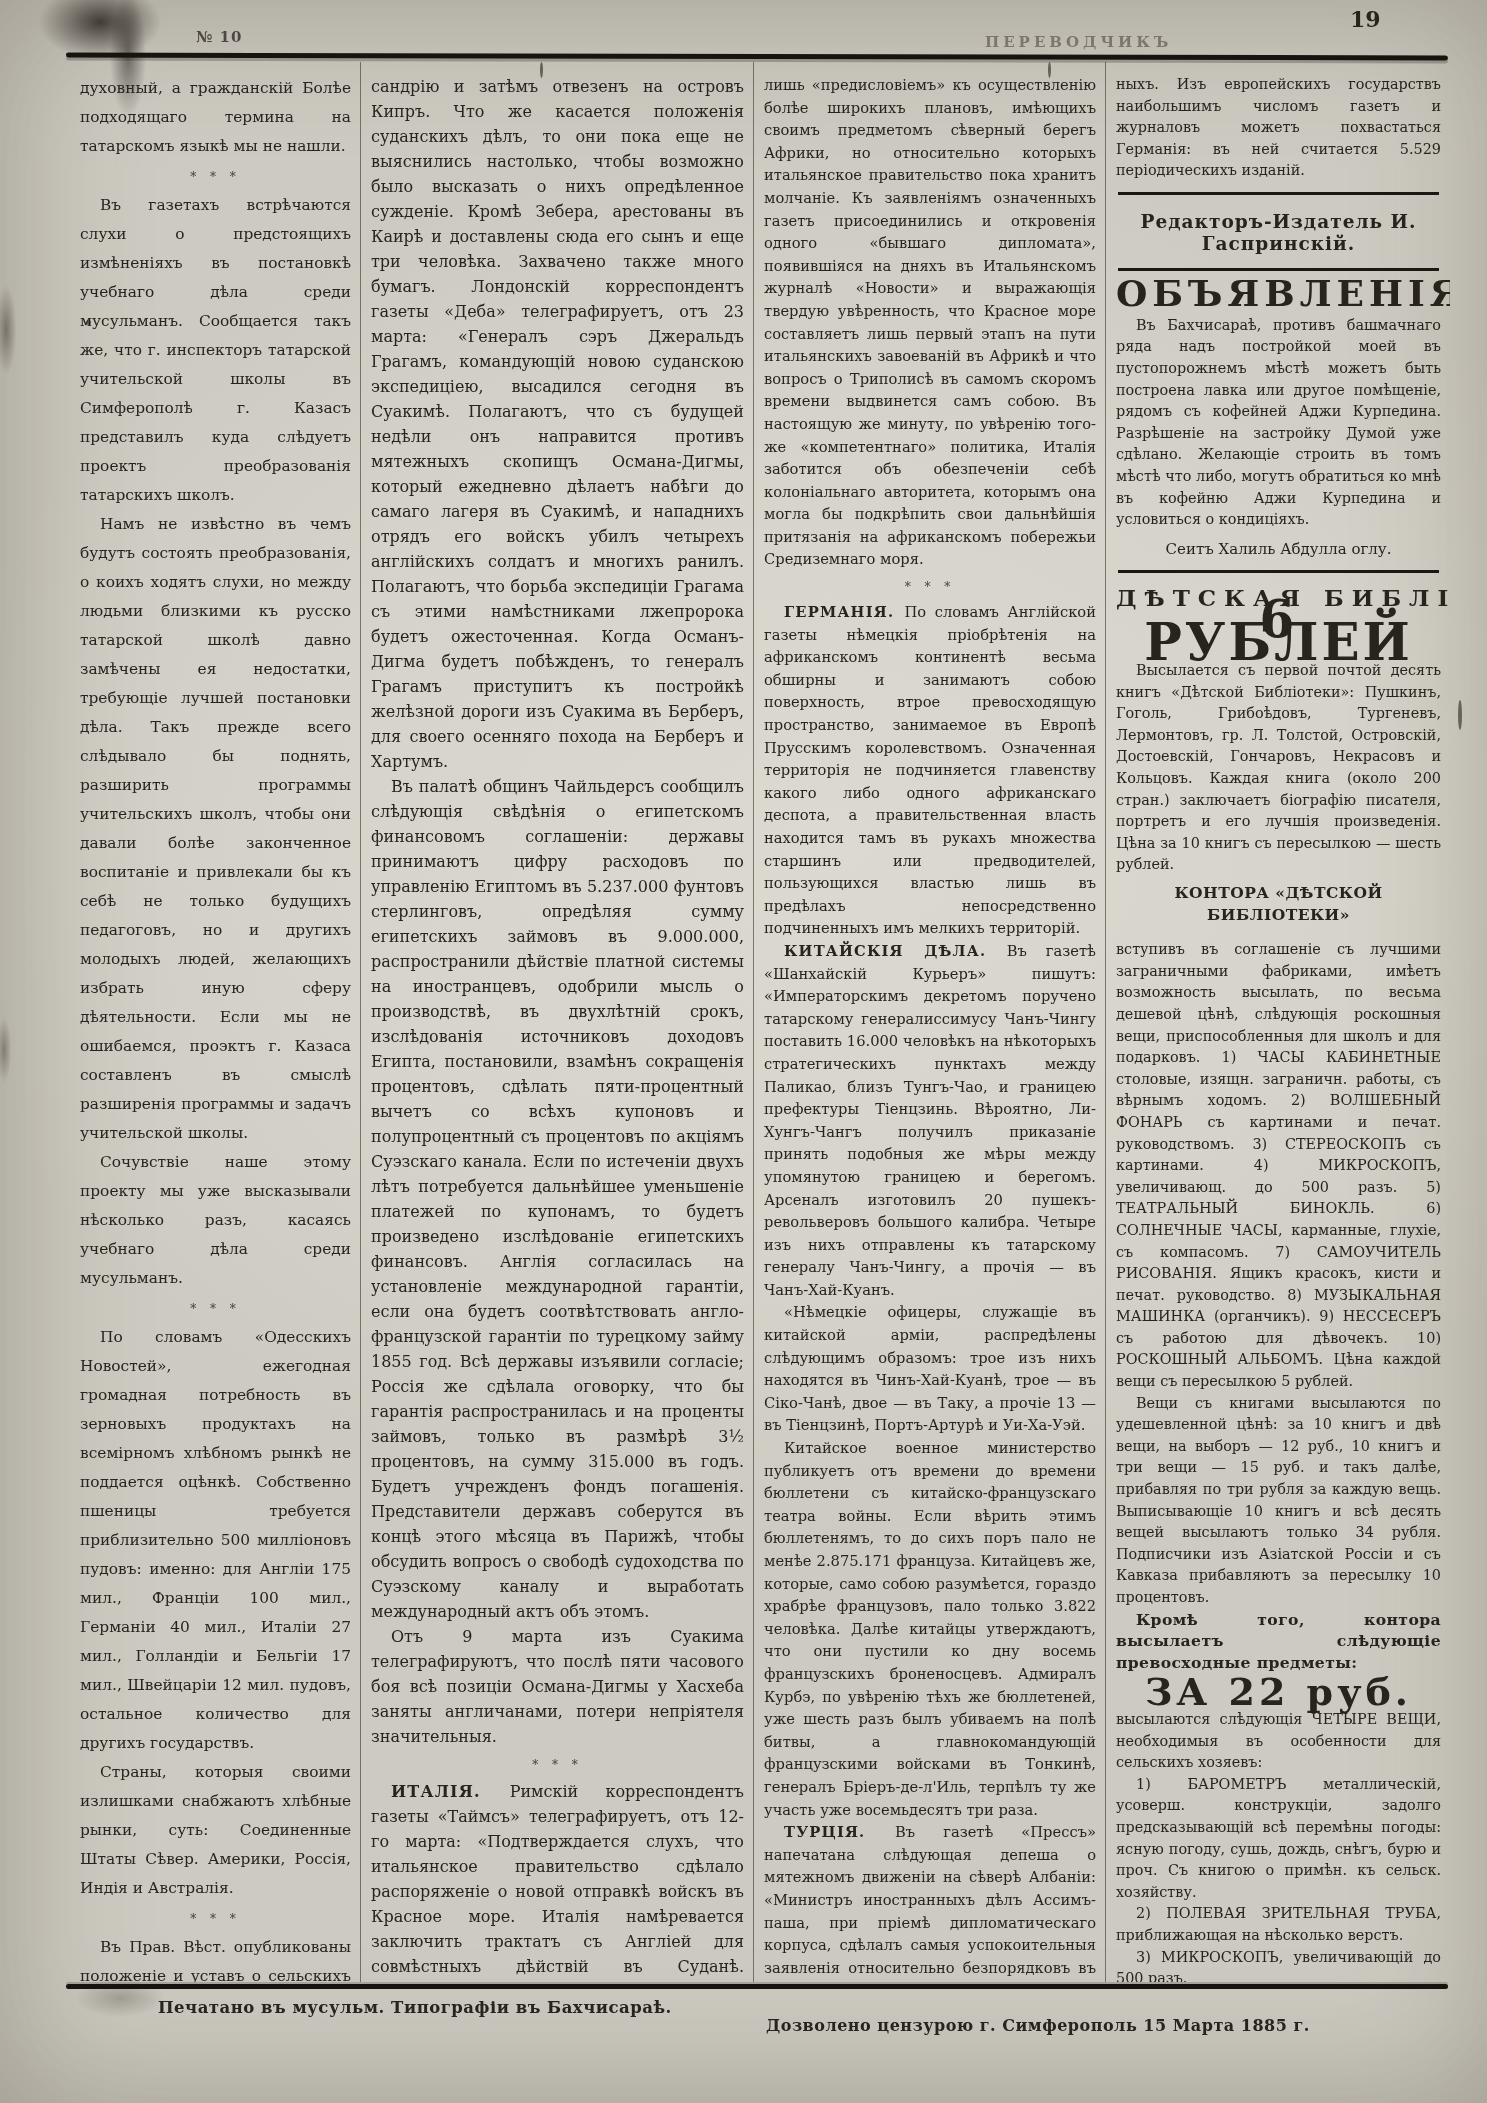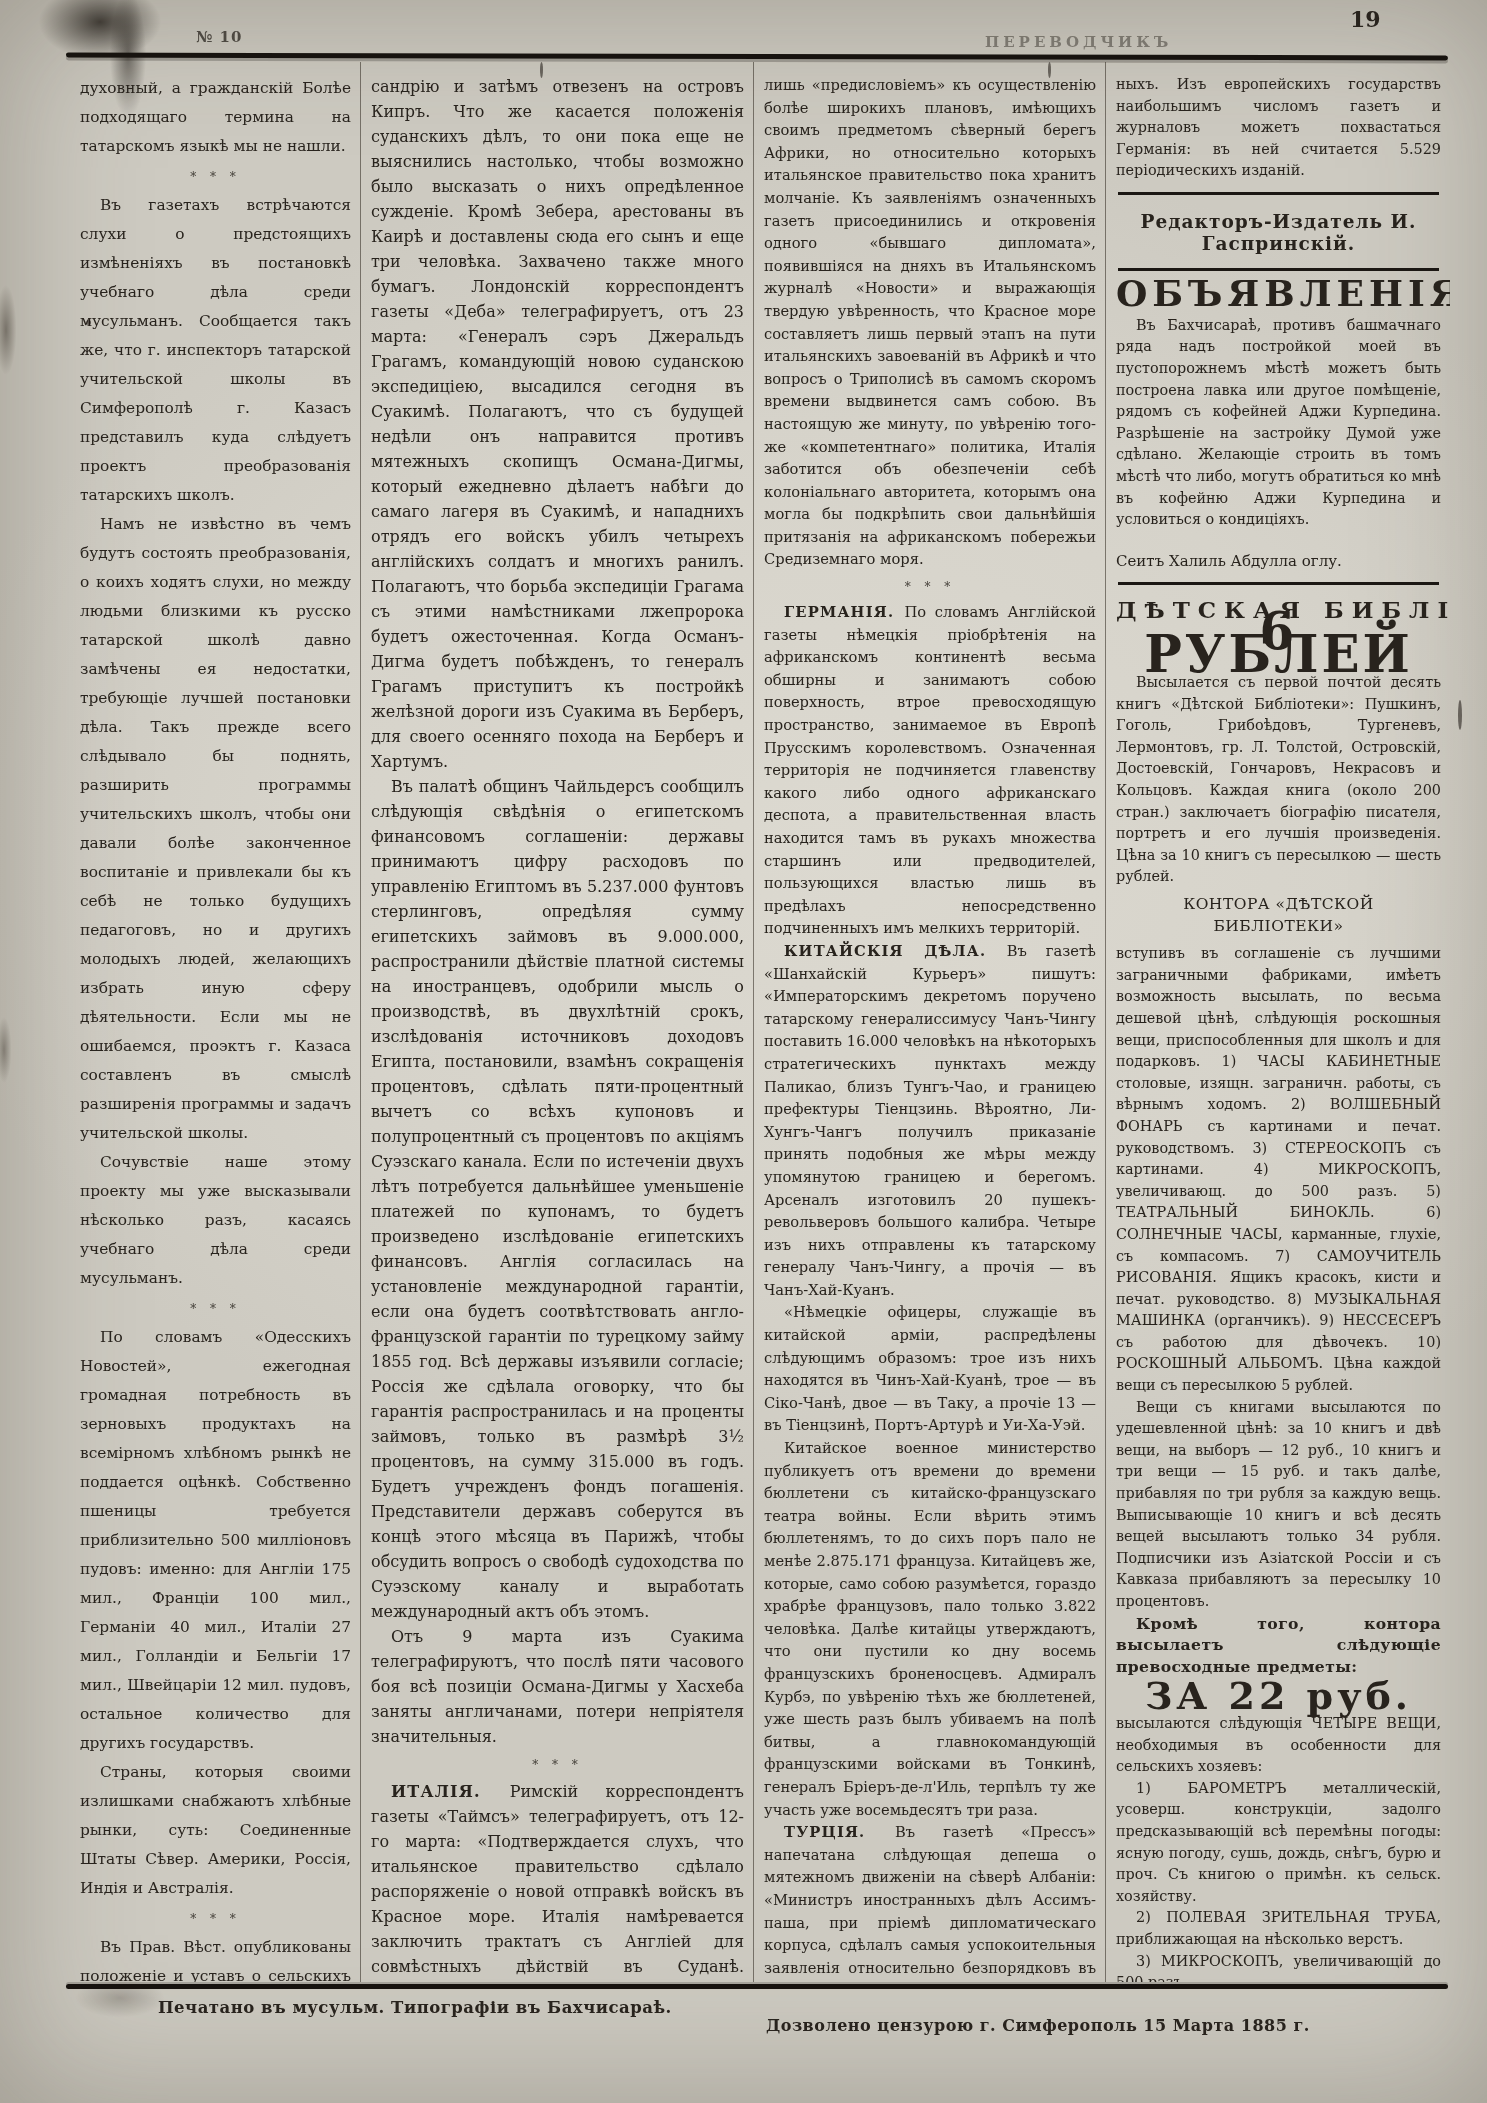--- a/index.html
+++ b/index.html
@@ -30,24 +30,24 @@
   .col1{width:290px;font-size:15.4px;line-height:29px;}
   .col2{width:393px;font-size:16px;line-height:25px;}
   .col3{width:352px;font-size:14.7px;line-height:22.6px;}
   .col4{width:345px;font-size:14.4px;line-height:21.6px;}
   
   .b-p{margin:0;text-indent:20px;}
   .b-p.noindent{text-indent:0;}
   .lead{font-weight:700;letter-spacing:1.2px;}
   .b-sep{text-align:center;height:30px;line-height:30px;text-indent:0;}
   .b-sep::before{content:"*  *  *";font-size:12px;letter-spacing:5px;opacity:.85;}
-  .b-h2{text-align:center;font-size:15.5px;font-weight:400;margin:2px 0 6px;letter-spacing:.5px;}
+  .b-h2{text-align:center;font-size:15.5px;font-weight:700;margin:2px 0 14px;letter-spacing:.5px;}
   .b-rule{height:3px;background:#1b1713;margin:10px 2px;}
   .b-editor{text-align:center;font-weight:700;font-size:18.5px;letter-spacing:1px;padding:6px 0 4px;}
-  .b-sig{text-align:left;text-indent:0;margin:20px 0 6px;font-size:15px;}
+  .b-sig{text-align:center;text-indent:0;margin:8px 0 6px;font-size:15px;}
   .ads-head{text-align:center;font-size:36px;font-weight:700;letter-spacing:5px;margin:12px 0 10px;}
   .lib-head{text-align:center;font-size:23px;font-weight:700;letter-spacing:8px;margin:14px 0 0;white-space:nowrap;}
   .rub-head{text-align:center;font-size:50px;font-weight:700;letter-spacing:3px;margin:0 0 8px;transform:scaleY(1.05);}
   .kontora{margin-top:6px;}
   .za22-head{text-align:center;font-size:38px;font-weight:700;letter-spacing:4px;margin:8px 0 6px;}
   .krome{font-weight:700;font-size:15.6px;letter-spacing:.4px;}
 </style>
 </head>
 <body>
 

